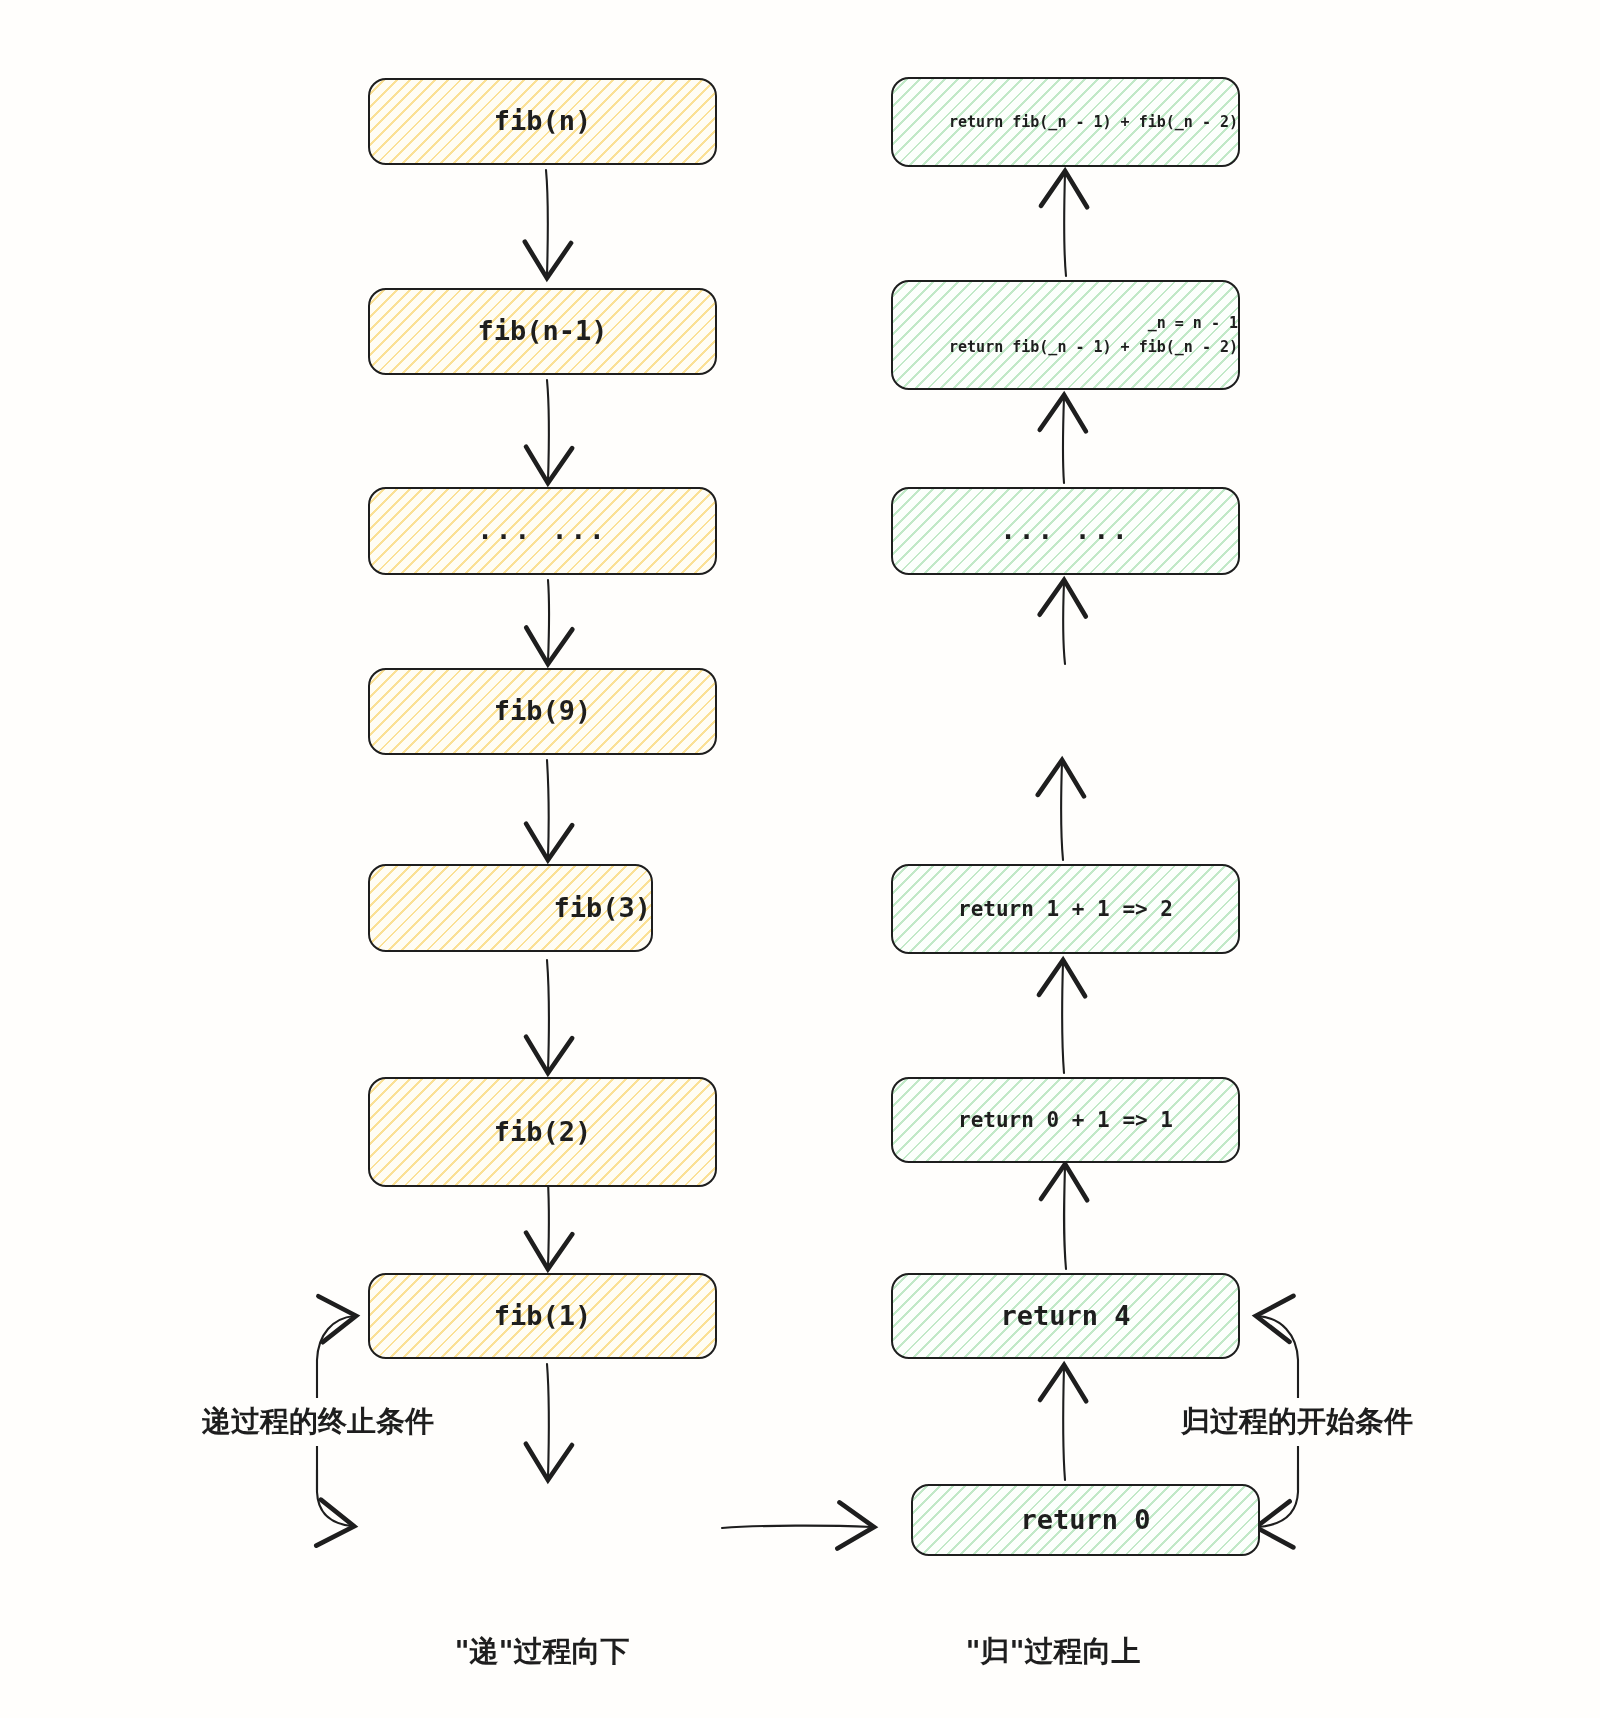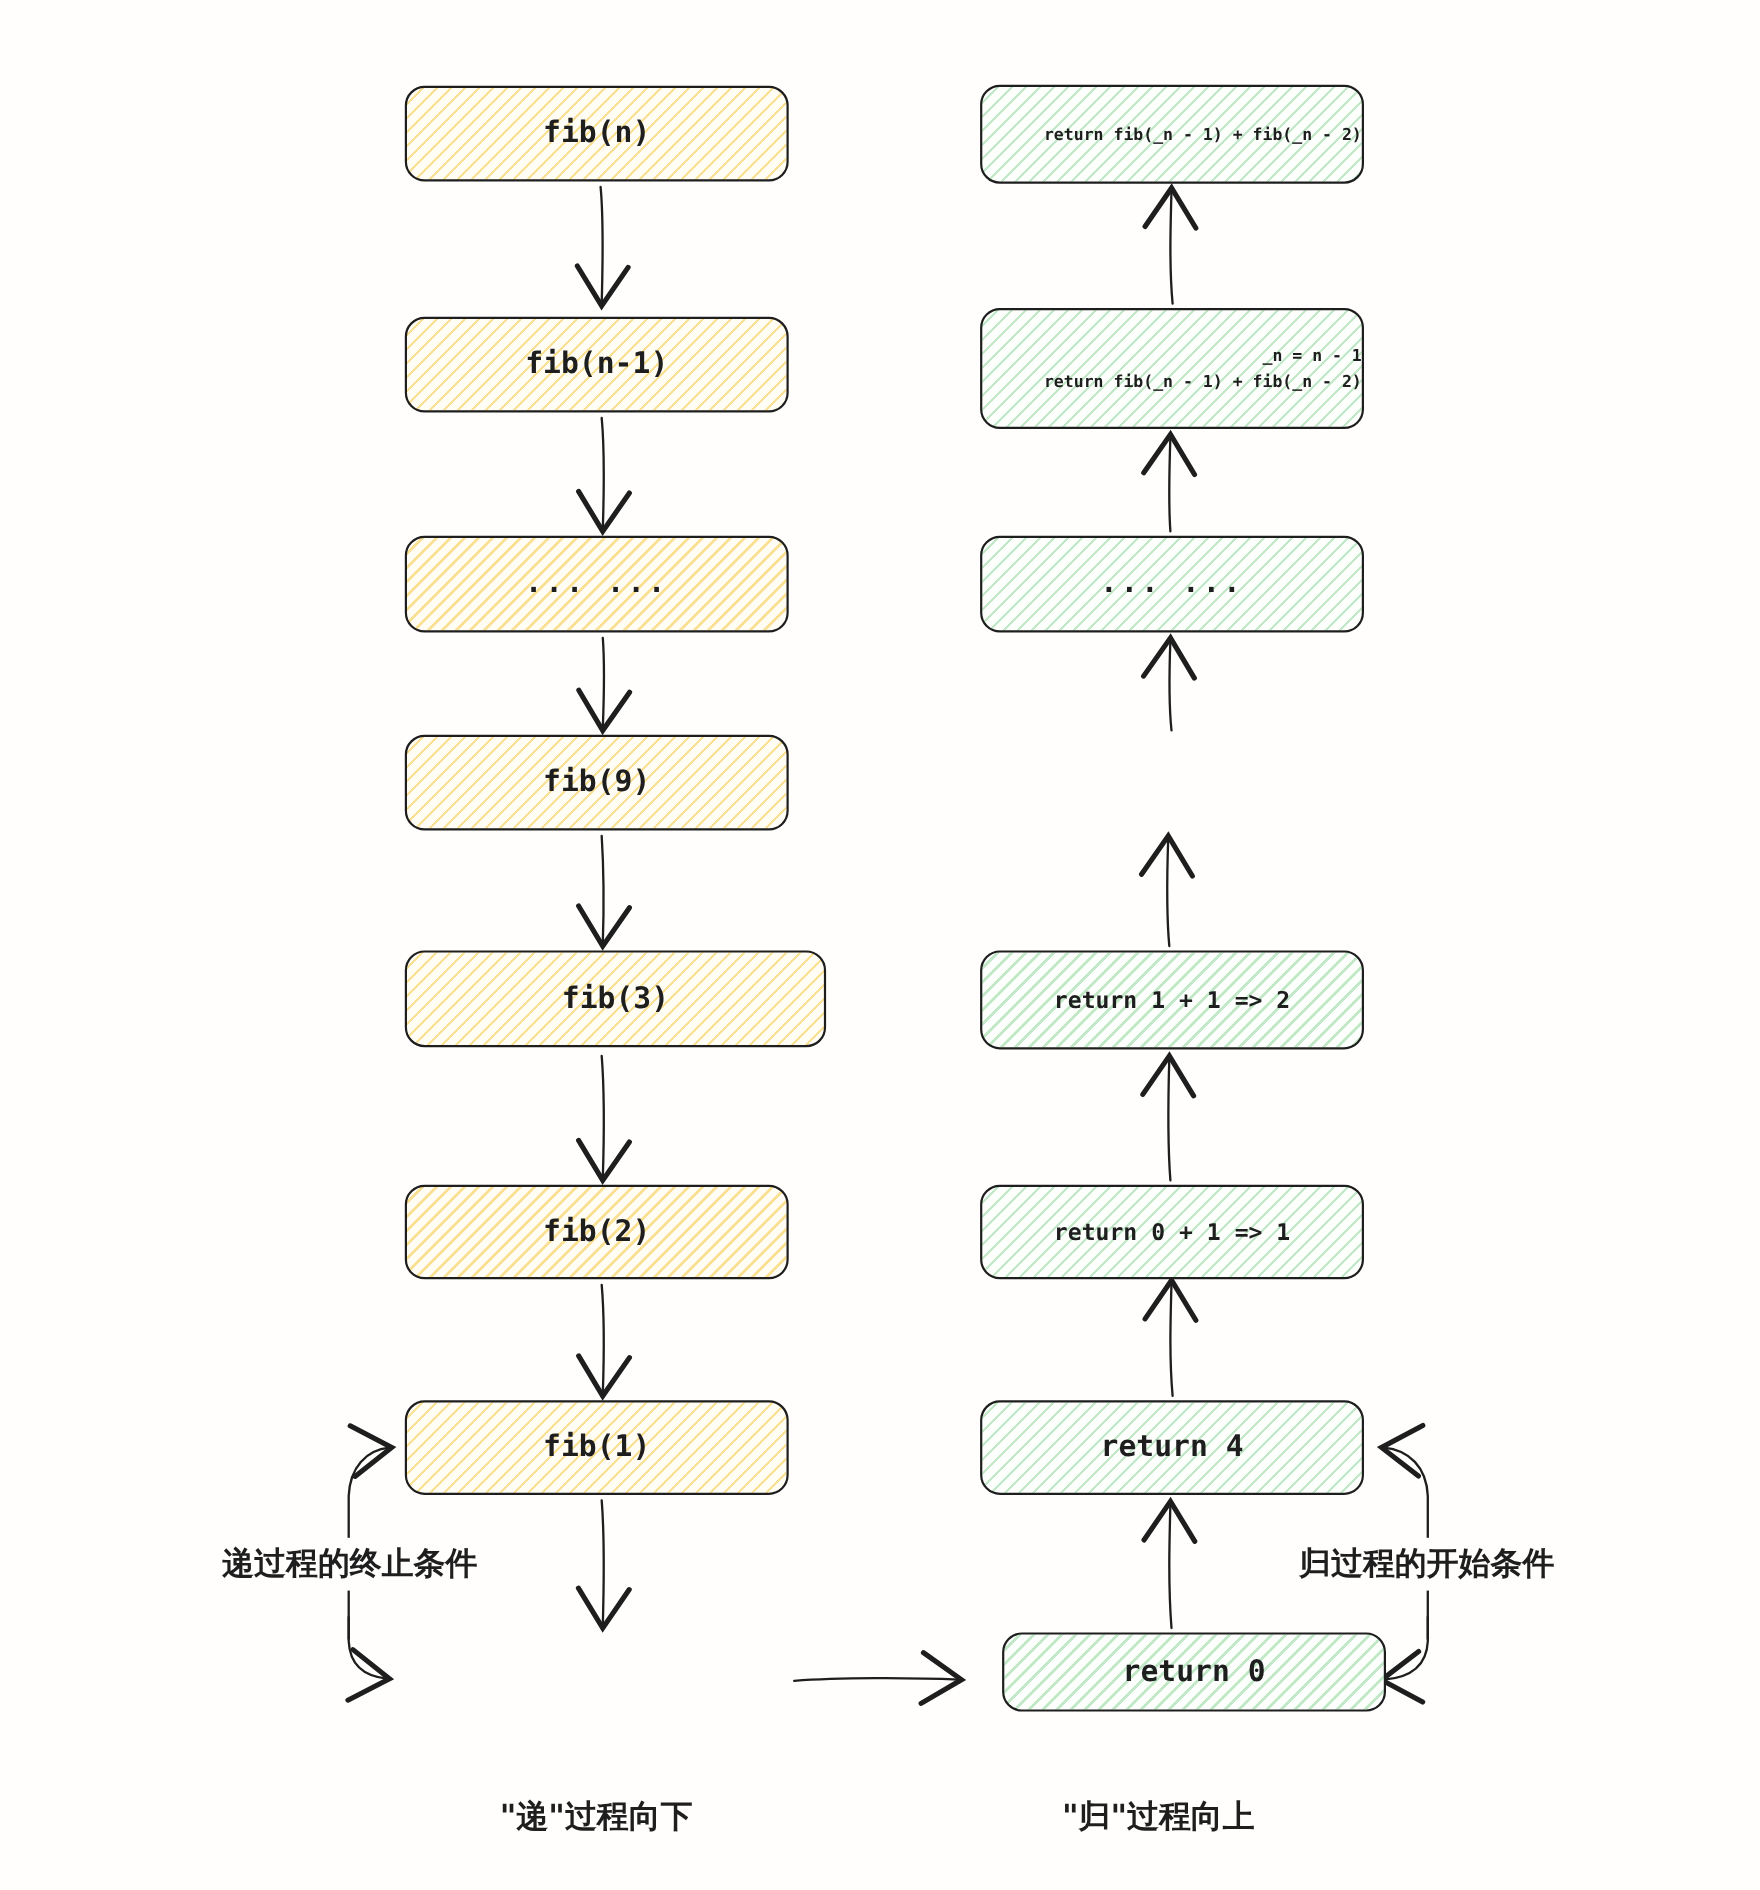--- a/index.html
+++ b/index.html
@@ -105,24 +105,24 @@
     </div>
   <div class="node yellow t-lg" style="left:368px;top:288px;width:349px;height:87px;">
       <span>fib(n-1)</span>
     </div>
   <div class="node yellow t-dots" style="left:368px;top:487px;width:349px;height:88px;">
       <span>... ...</span>
     </div>
   <div class="node yellow t-lg" style="left:368px;top:668px;width:349px;height:87px;">
       <span>fib(9)</span>
     </div>
-  <div class="node yellow t-lg" style="left:368px;top:864px;width:383px;height:88px;">
+  <div class="node yellow t-lg" style="left:368px;top:864px;width:285px;height:88px;align-items:flex-end;">
       <span>fib(3)</span>
     </div>
-  <div class="node yellow t-lg" style="left:368px;top:1077px;width:349px;height:86px;">
+  <div class="node yellow t-lg" style="left:368px;top:1077px;width:349px;height:110px;">
       <span>fib(2)</span>
     </div>
   <div class="node yellow t-lg" style="left:368px;top:1273px;width:349px;height:86px;">
       <span>fib(1)</span>
     </div>
 
   <div class="node green t-sm" style="left:891px;top:77px;width:349px;height:90px;">
       <span>return fib(_n - 1) + fib(_n - 2)</span>
     </div>
   <div class="node green t-sm two-line" style="left:891px;top:280px;width:349px;height:110px;">

